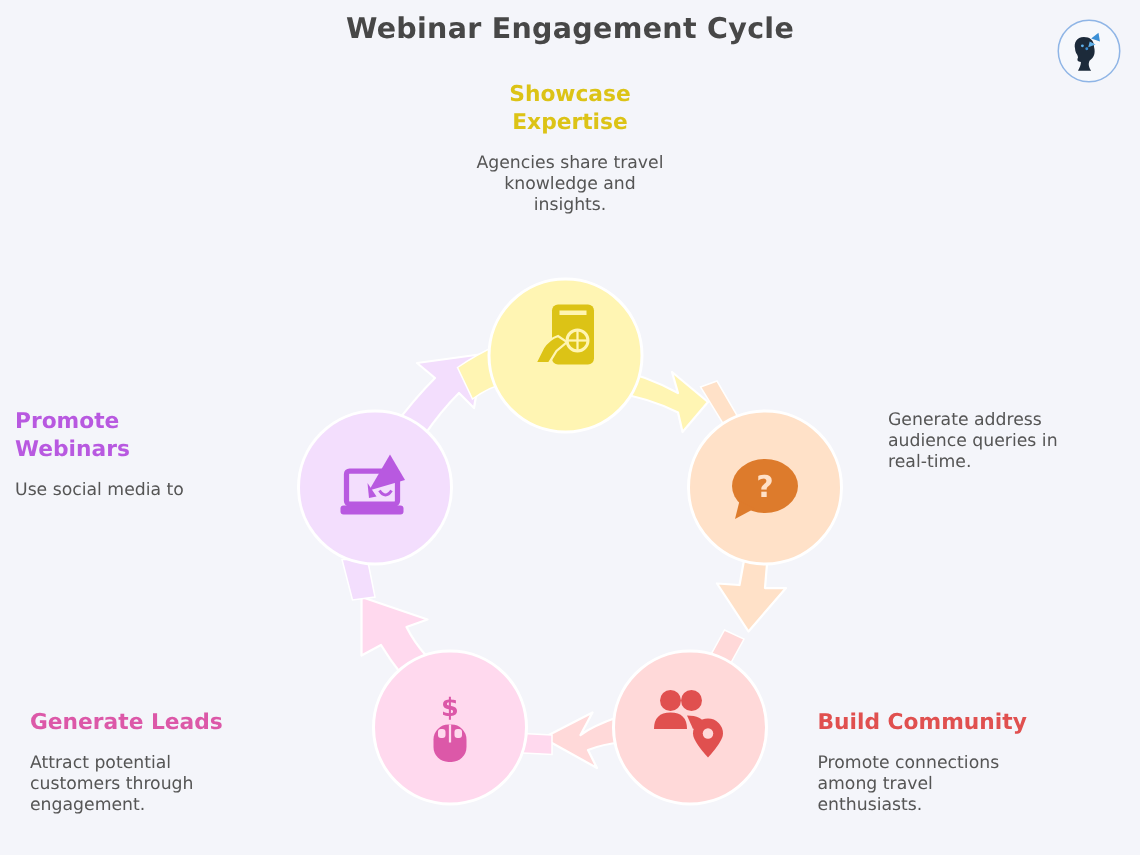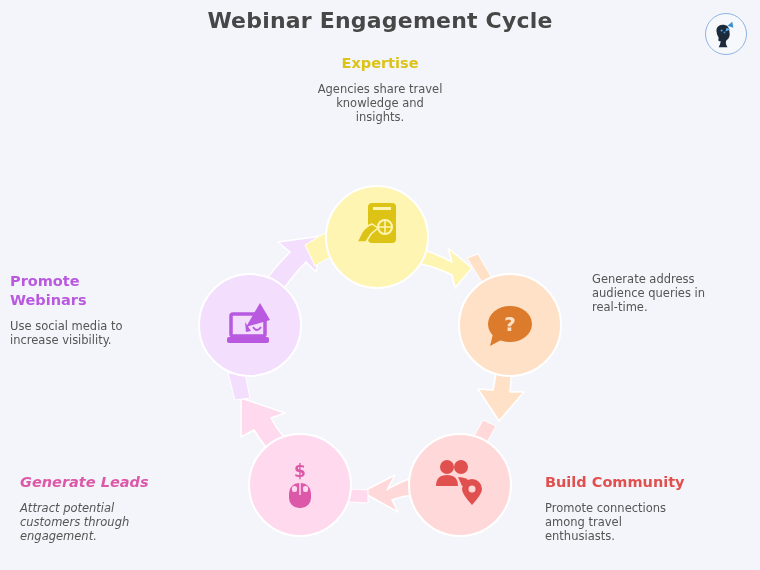--- a/index.html
+++ b/index.html
@@ -2,21 +2,21 @@
 <html><head>
 <meta charset="utf-8">
 <style>
   html, body { margin:0; padding:0; }
   body {
     width:760px; height:570px; background:#f4f5fa; position:relative; overflow:hidden;
     font-family: "DejaVu Sans", sans-serif;
   }
   .title {
     position:absolute; left:0; top:8px; width:760px; text-align:center;
-    font-size:22px; font-weight:bold; color:#474747; letter-spacing:0.2px;
+    font-size:19px; font-weight:bold; color:#474747; letter-spacing:0.2px;
   }
   .logo {
     position:absolute; left:705px; top:13px; width:42px; height:42px; border-radius:50%;
     border:1.5px solid #8fb5e6; background:#f6f8fc; box-sizing:border-box;
   }
   svg.diagram { position:absolute; left:0; top:0; }
   .label { position:absolute; }
   .label .head { font-weight:bold; font-size:14.5px; line-height:19px; }
   .label .desc { font-size:11.5px; line-height:14px; color:#555; margin-top:9px; }
   .center { text-align:center; }
@@ -117,20 +117,21 @@
       <rect x="227" y="337" width="42" height="6" rx="2" fill="#b859e0"></rect>
       <path d="M246 327 L260 303 L270 320 Z" fill="#b859e0"></path>
       <path d="M245 322 L251 331 L246 332 Z" fill="#b859e0"></path>
       <path d="M253 327 Q257 333 261 327" fill="none" stroke="#b859e0" stroke-width="2"></path>
     </g>
   </g>
 </svg>
 
 <div class="label center" style="left:290px; top:54px; width:180px;">
   <div class="head" style="color:#dcc316;">
+    <div>Showcase</div>
     <div>Expertise</div>
   </div>
   <div class="desc">
     <div>Agencies share travel</div>
     <div>knowledge and</div>
     <div>insights.</div>
   </div>
 </div>
 
 <div class="label left" style="left:592px; top:263px; width:160px;">
@@ -143,31 +144,30 @@
 
 <div class="label left" style="left:545px; top:473px; width:200px;">
   <div class="head" style="color:#e0504f;">Build Community</div>
   <div class="desc">
     <div>Promote connections</div>
     <div>among travel</div>
     <div>enthusiasts.</div>
   </div>
 </div>
 
-<div class="label right" style="left:20px; top:473px; width:196px;font-style:italic;">
+<div class="label right" style="left:20px; top:473px; width:196px;">
   <div class="head" style="color:#dc58a8;">Generate Leads</div>
   <div class="desc">
     <div>Attract potential</div>
     <div>customers through</div>
     <div>engagement.</div>
   </div>
 </div>
 
 <div class="label right" style="left:10px; top:272px; width:160px;">
   <div class="head" style="color:#b859e0;">
     <div>Promote</div>
     <div>Webinars</div>
   </div>
   <div class="desc">
     <div>Use social media to</div>
-    <div>increase visibility.</div>
   </div>
 </div>
 
 </body></html>

